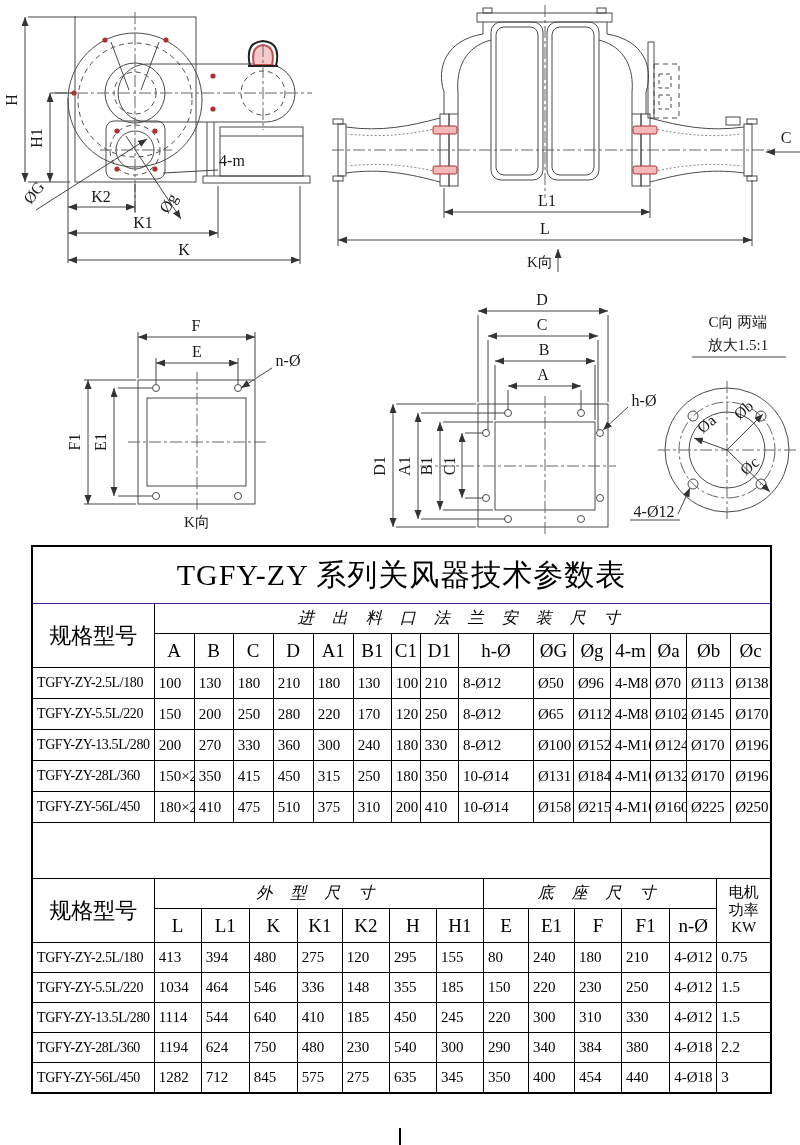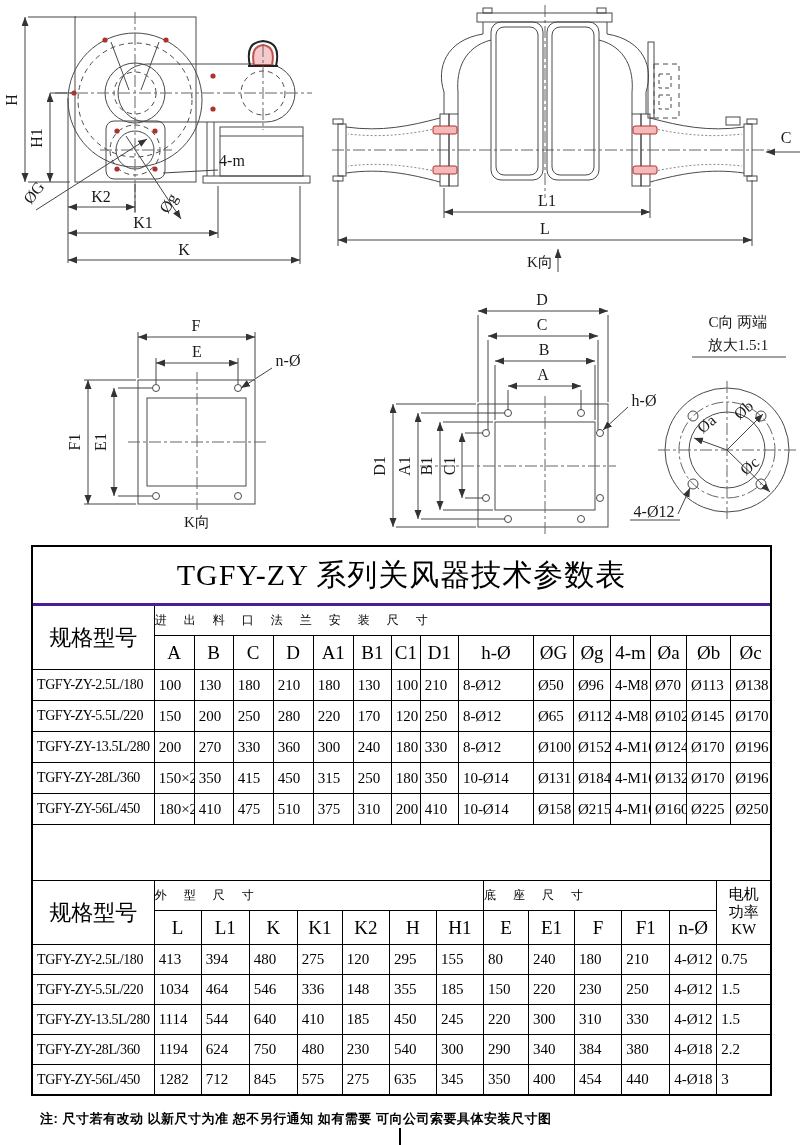--- a/index.html
+++ b/index.html
@@ -4,27 +4,27 @@
 <style>
   html,body{margin:0;padding:0;background:#fff;}
   #page{position:relative;width:800px;height:1145px;background:#fff;overflow:hidden;
         font-family:"Liberation Serif", serif;color:#000;}
   #drawings{position:absolute;left:0;top:0;}
   svg text{font-family:"Liberation Serif", serif;fill:#1a1a1a;}
   .dimtxt{font-size:16px;}
   .cjk{font-size:15px;}
 
   .box{position:absolute;left:31px;top:545px;width:737px;border:2px solid #000;background:#fff;}
-  .title{height:56px;border-bottom:3px solid #4c1d95;text-align:center;
+  .title{height:56px;border-bottom:1px solid #4c1d95;text-align:center;
          font-size:30px;line-height:56px;letter-spacing:1px;}
   table{border-collapse:collapse;width:100%;table-layout:fixed;}
   th,td{border:1px solid #000;overflow:hidden;white-space:nowrap;font-weight:normal;padding:0;}
   table{border-style:hidden;}
   .modelhead{font-size:22px;}
-  .group{height:29px;font-size:12px;letter-spacing:7px;text-align:left;}
+  .group{height:29px;font-size:16px;letter-spacing:7px;text-align:center;font-style:italic;}
   .colhead{height:33px;font-size:19px;text-align:center;}
   tbody td{height:30px;font-size:15px;text-align:left;padding-left:4px;}
   #t1 tbody td{height:30px;}
   #t2 tbody td{height:29px;}
   .model-cell{font-size:14px;letter-spacing:-0.4px;}
   .power-head{font-size:15px;line-height:1.18;text-align:center;letter-spacing:0;}
   .gapband{height:55px;border-top:1px solid #000;border-bottom:1px solid #000;}
   .note{position:absolute;left:40px;top:1110px;font-size:13px;font-weight:bold;
         font-family:"Liberation Sans", sans-serif;letter-spacing:0.5px;}
   .foldmark{position:absolute;left:399px;top:1128px;width:0;height:17px;border-left:2px solid #000;}
@@ -564,15 +564,14 @@
             <td>400</td>
             <td>454</td>
             <td>440</td>
             <td>4-Ø18</td>
             <td>3</td>
           </tr>
         </tbody>
     </table>
   </div>
 
-  <div class="note">注: 尺寸若有改动 以新尺寸为准 恕不另行通知 如有需要 可向公司索要具体安装尺寸图</div>
   <div class="foldmark"></div>
 </div>
 
 </body></html>

